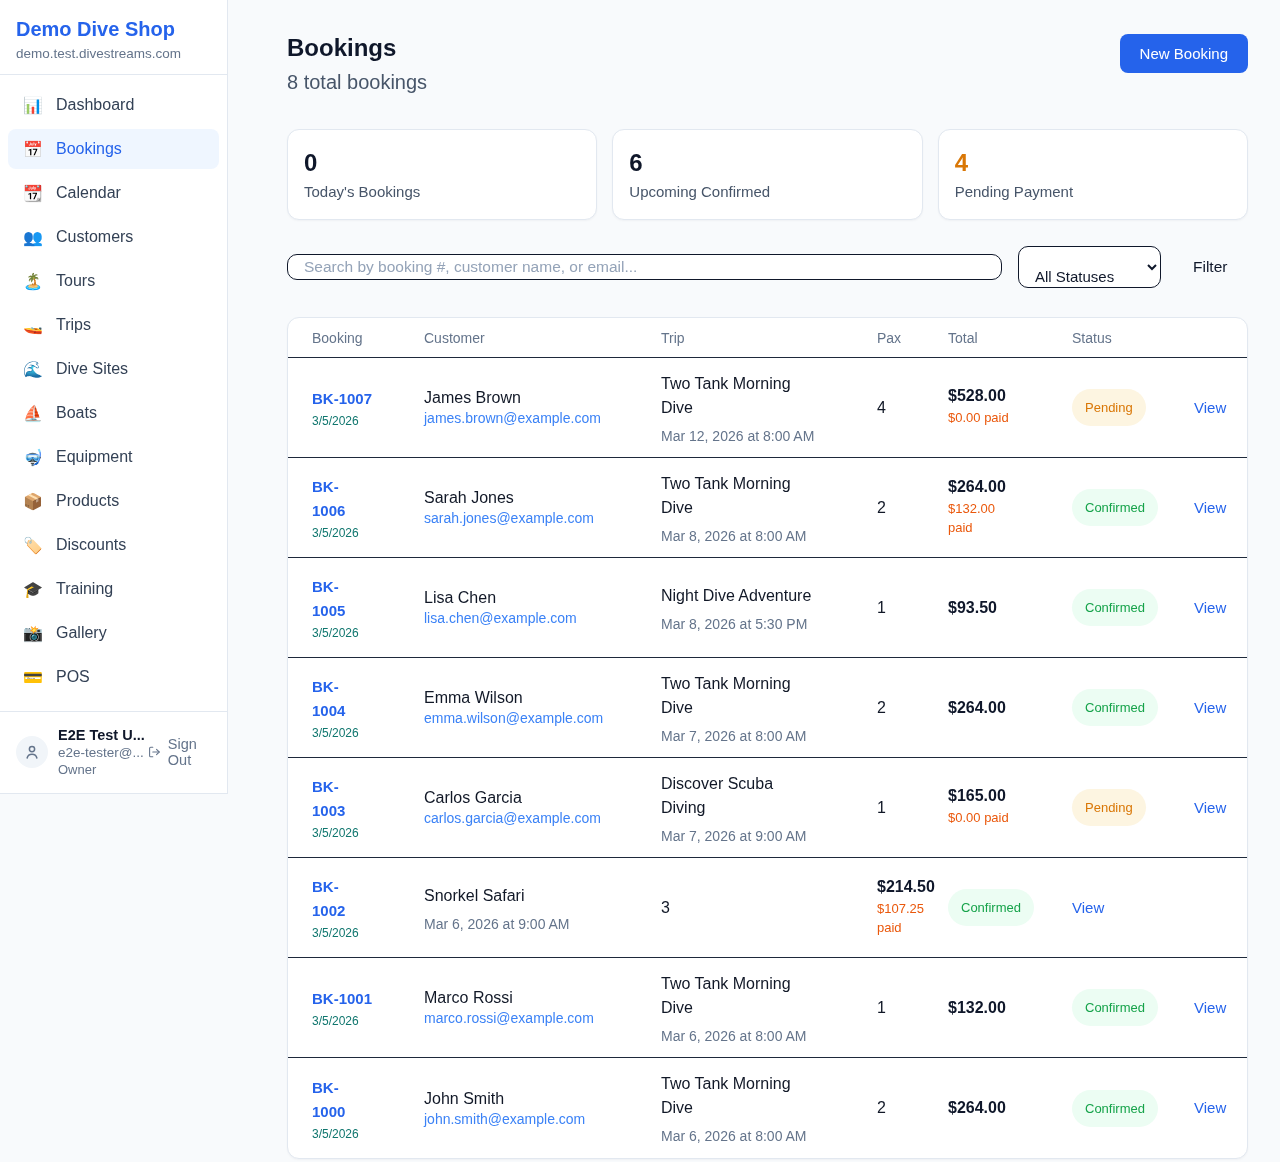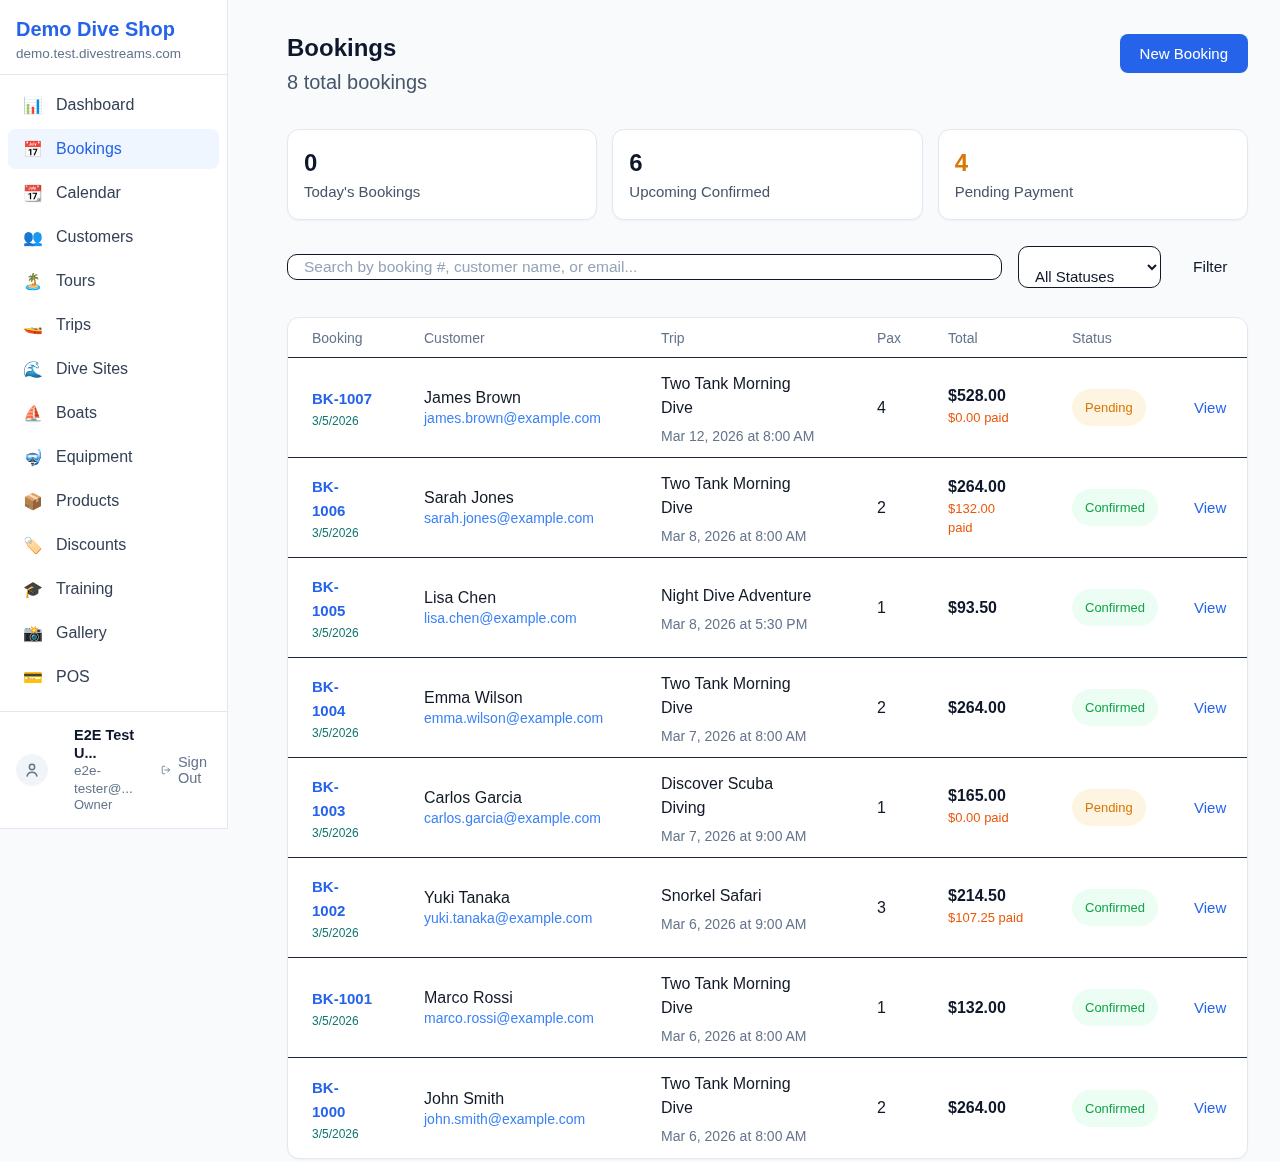--- a/index.html
+++ b/index.html
@@ -21,21 +21,21 @@
   .nav { padding:10px 8px; }
   .nav-item {
     display:flex; align-items:center; gap:12px; height:40px; margin-bottom:4px;
     padding:0 10px 0 14px; border-radius:8px; cursor:pointer; color:#334155;
     font-size:16px;
   }
   .nav-item.active { background:#eff6ff; color:#2563eb; font-weight:500; }
   .nav-icon { width:22px; font-size:16px; text-align:center; flex:0 0 22px; }
   .side-footer {
     border-top:1px solid #e2e8f0; padding:14px 14px 14px 16px;
-    display:flex; align-items:center;gap:16px;
+    display:flex; align-items:center;
   }
   .avatar {
     width:32px; height:32px; border-radius:50%; background:#f1f5f9;
     display:flex; align-items:center; justify-content:center; flex:0 0 32px;
   }
   .user-info { margin-left:10px; width:110px; }
   .user-name { font-size:14.5px; font-weight:700; color:#0f172a; line-height:1.25; }
   .user-email { font-size:13.5px; color:#64748b; line-height:1.3; }
   .user-role { font-size:13px; color:#64748b; line-height:1.3; }
   .signout { display:flex; align-items:center; gap:7px; color:#64748b; font-size:14.5px;
@@ -379,24 +379,20 @@
             <span class="view-link">View</span>
           </div>
         </div>
         <div class="tgrid trow">
           <div>
             <div class="bk-id preline">BK-
 1002</div>
             <div class="bk-date">3/5/2026</div>
           </div>
           <div>
-            <div class="cust-name">Yuki Tanaka</div>
-            <div class="cust-email">yuki.tanaka@example.com</div>
-          </div>
-          <div>
             <div class="trip-name preline">Snorkel Safari</div>
             <div class="trip-when">Mar 6, 2026 at 9:00 AM</div>
           </div>
           <div class="pax">3</div>
           <div>
             <div class="total">$214.50</div>
             <div class="paid preline">$107.25 paid</div>
           </div>
           <div>
             <span class="badge confirmed">Confirmed</span>

